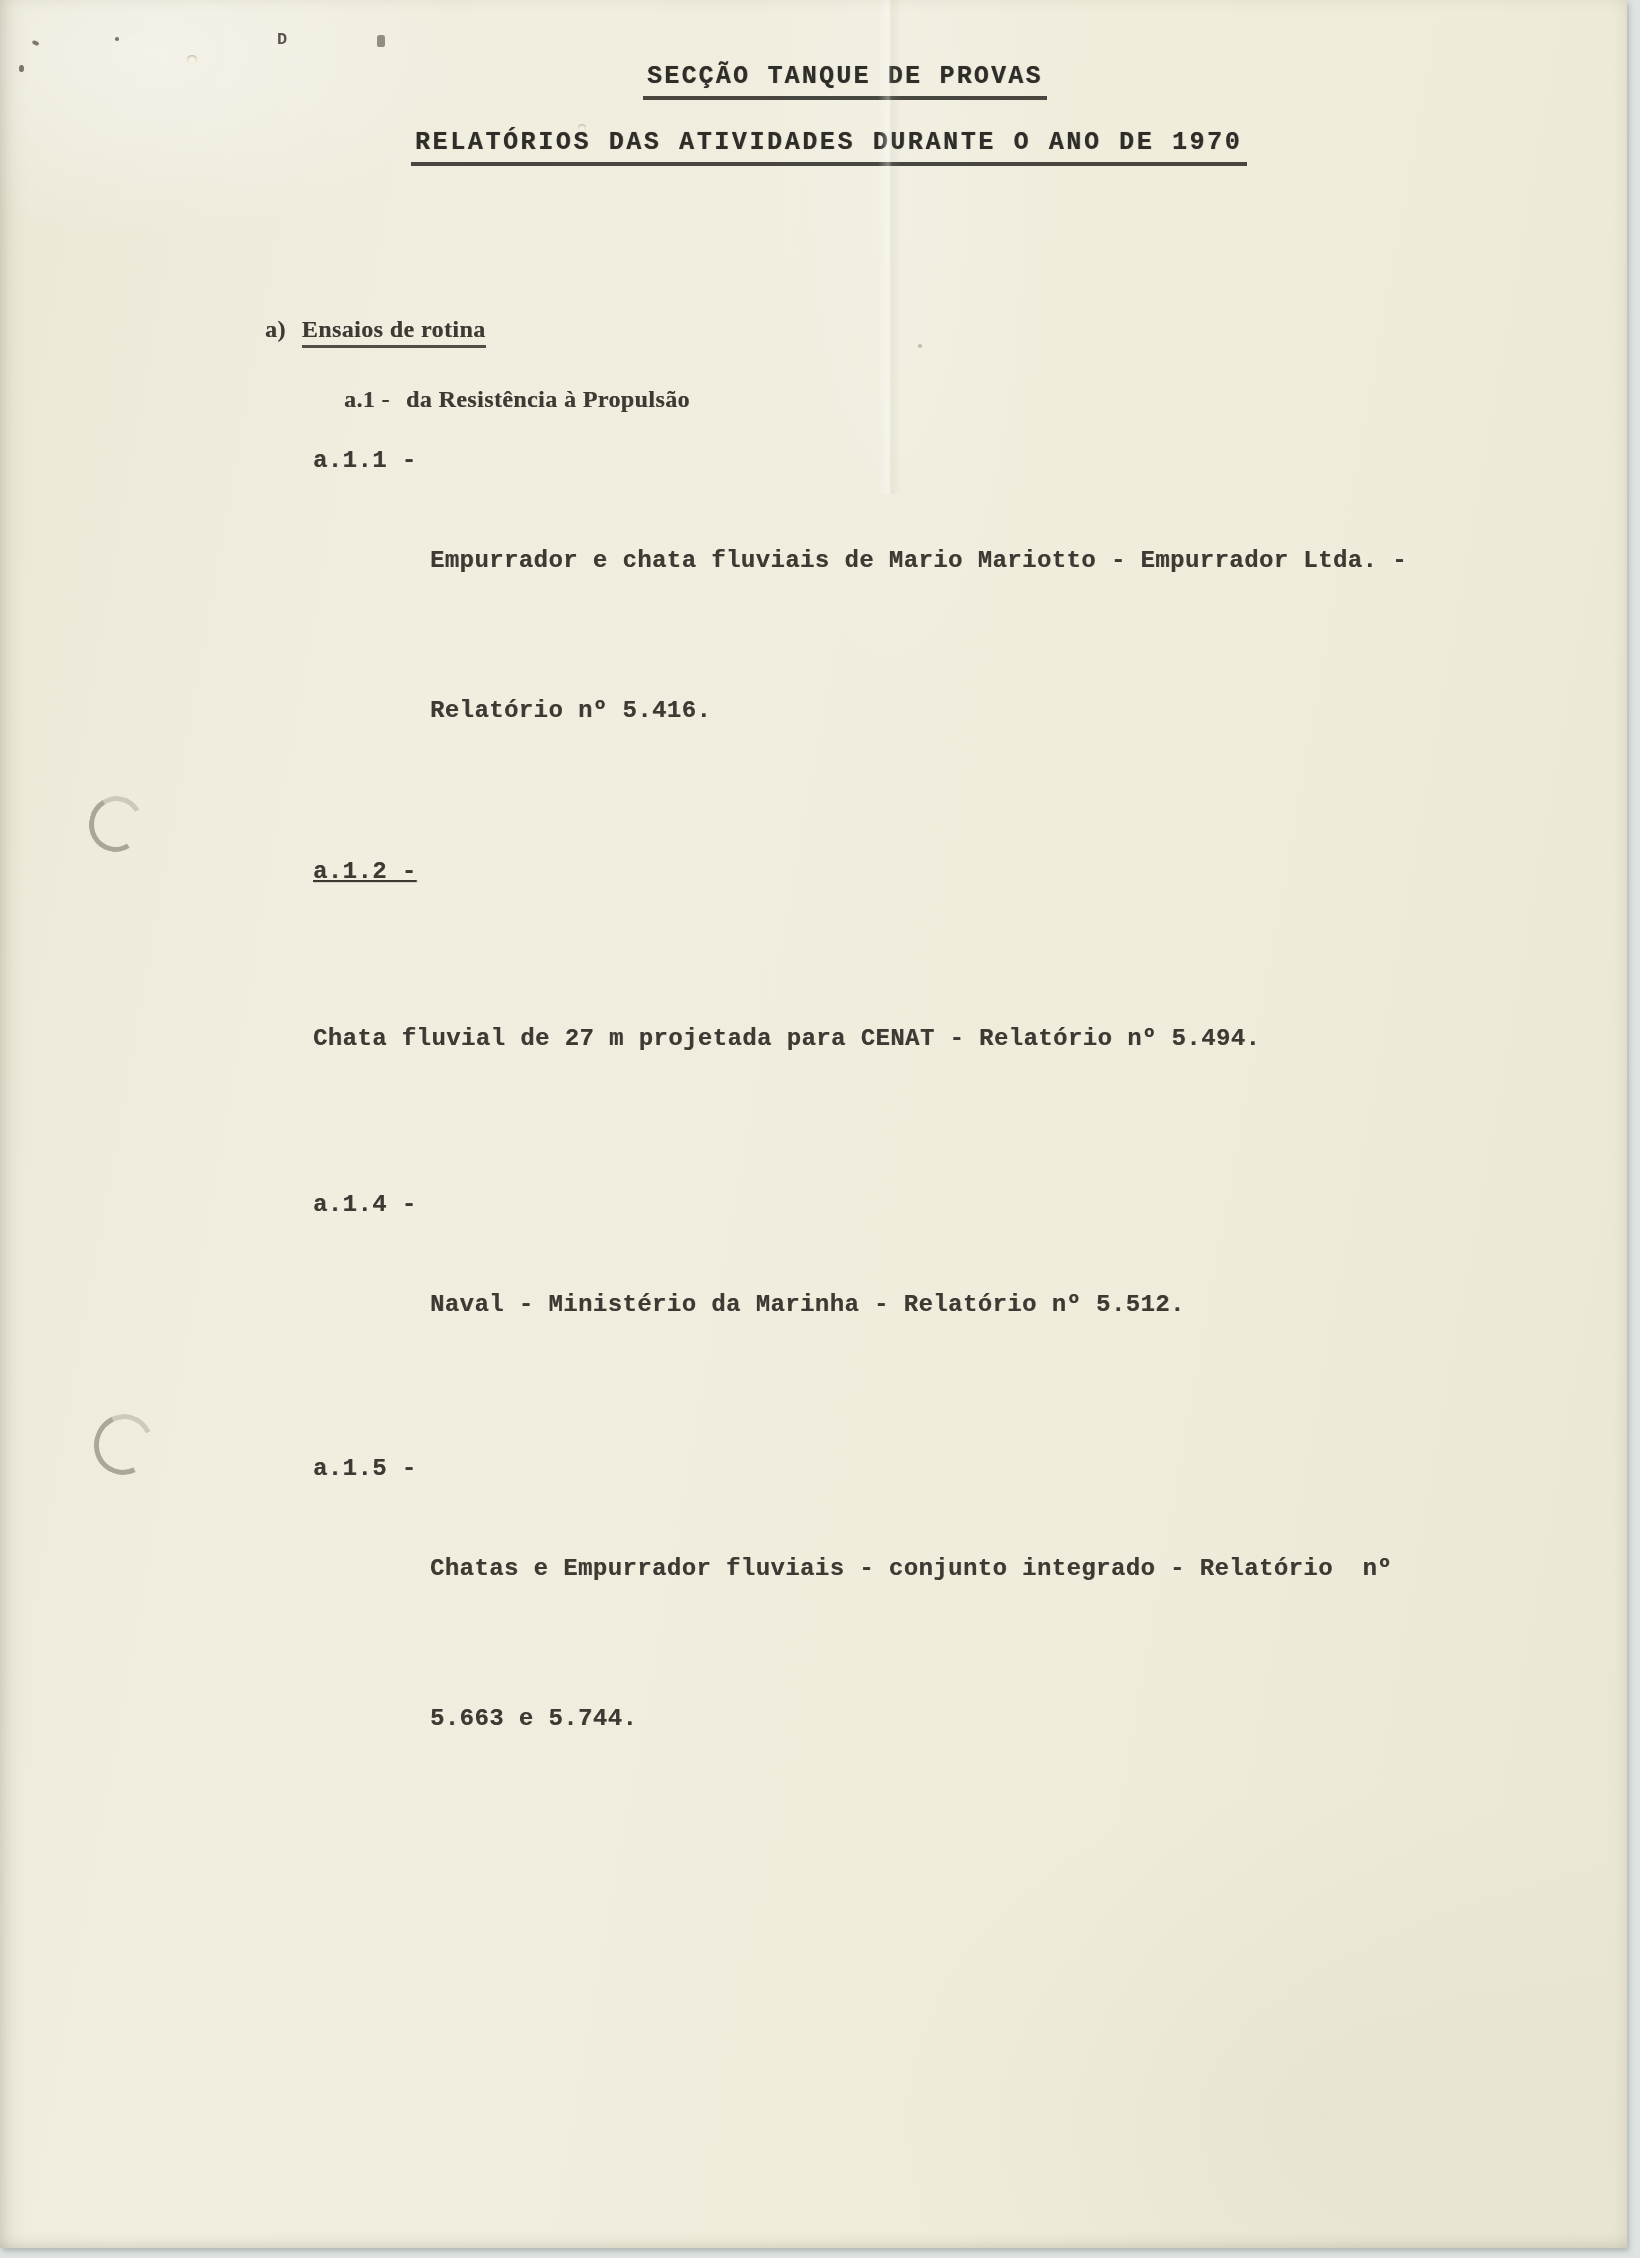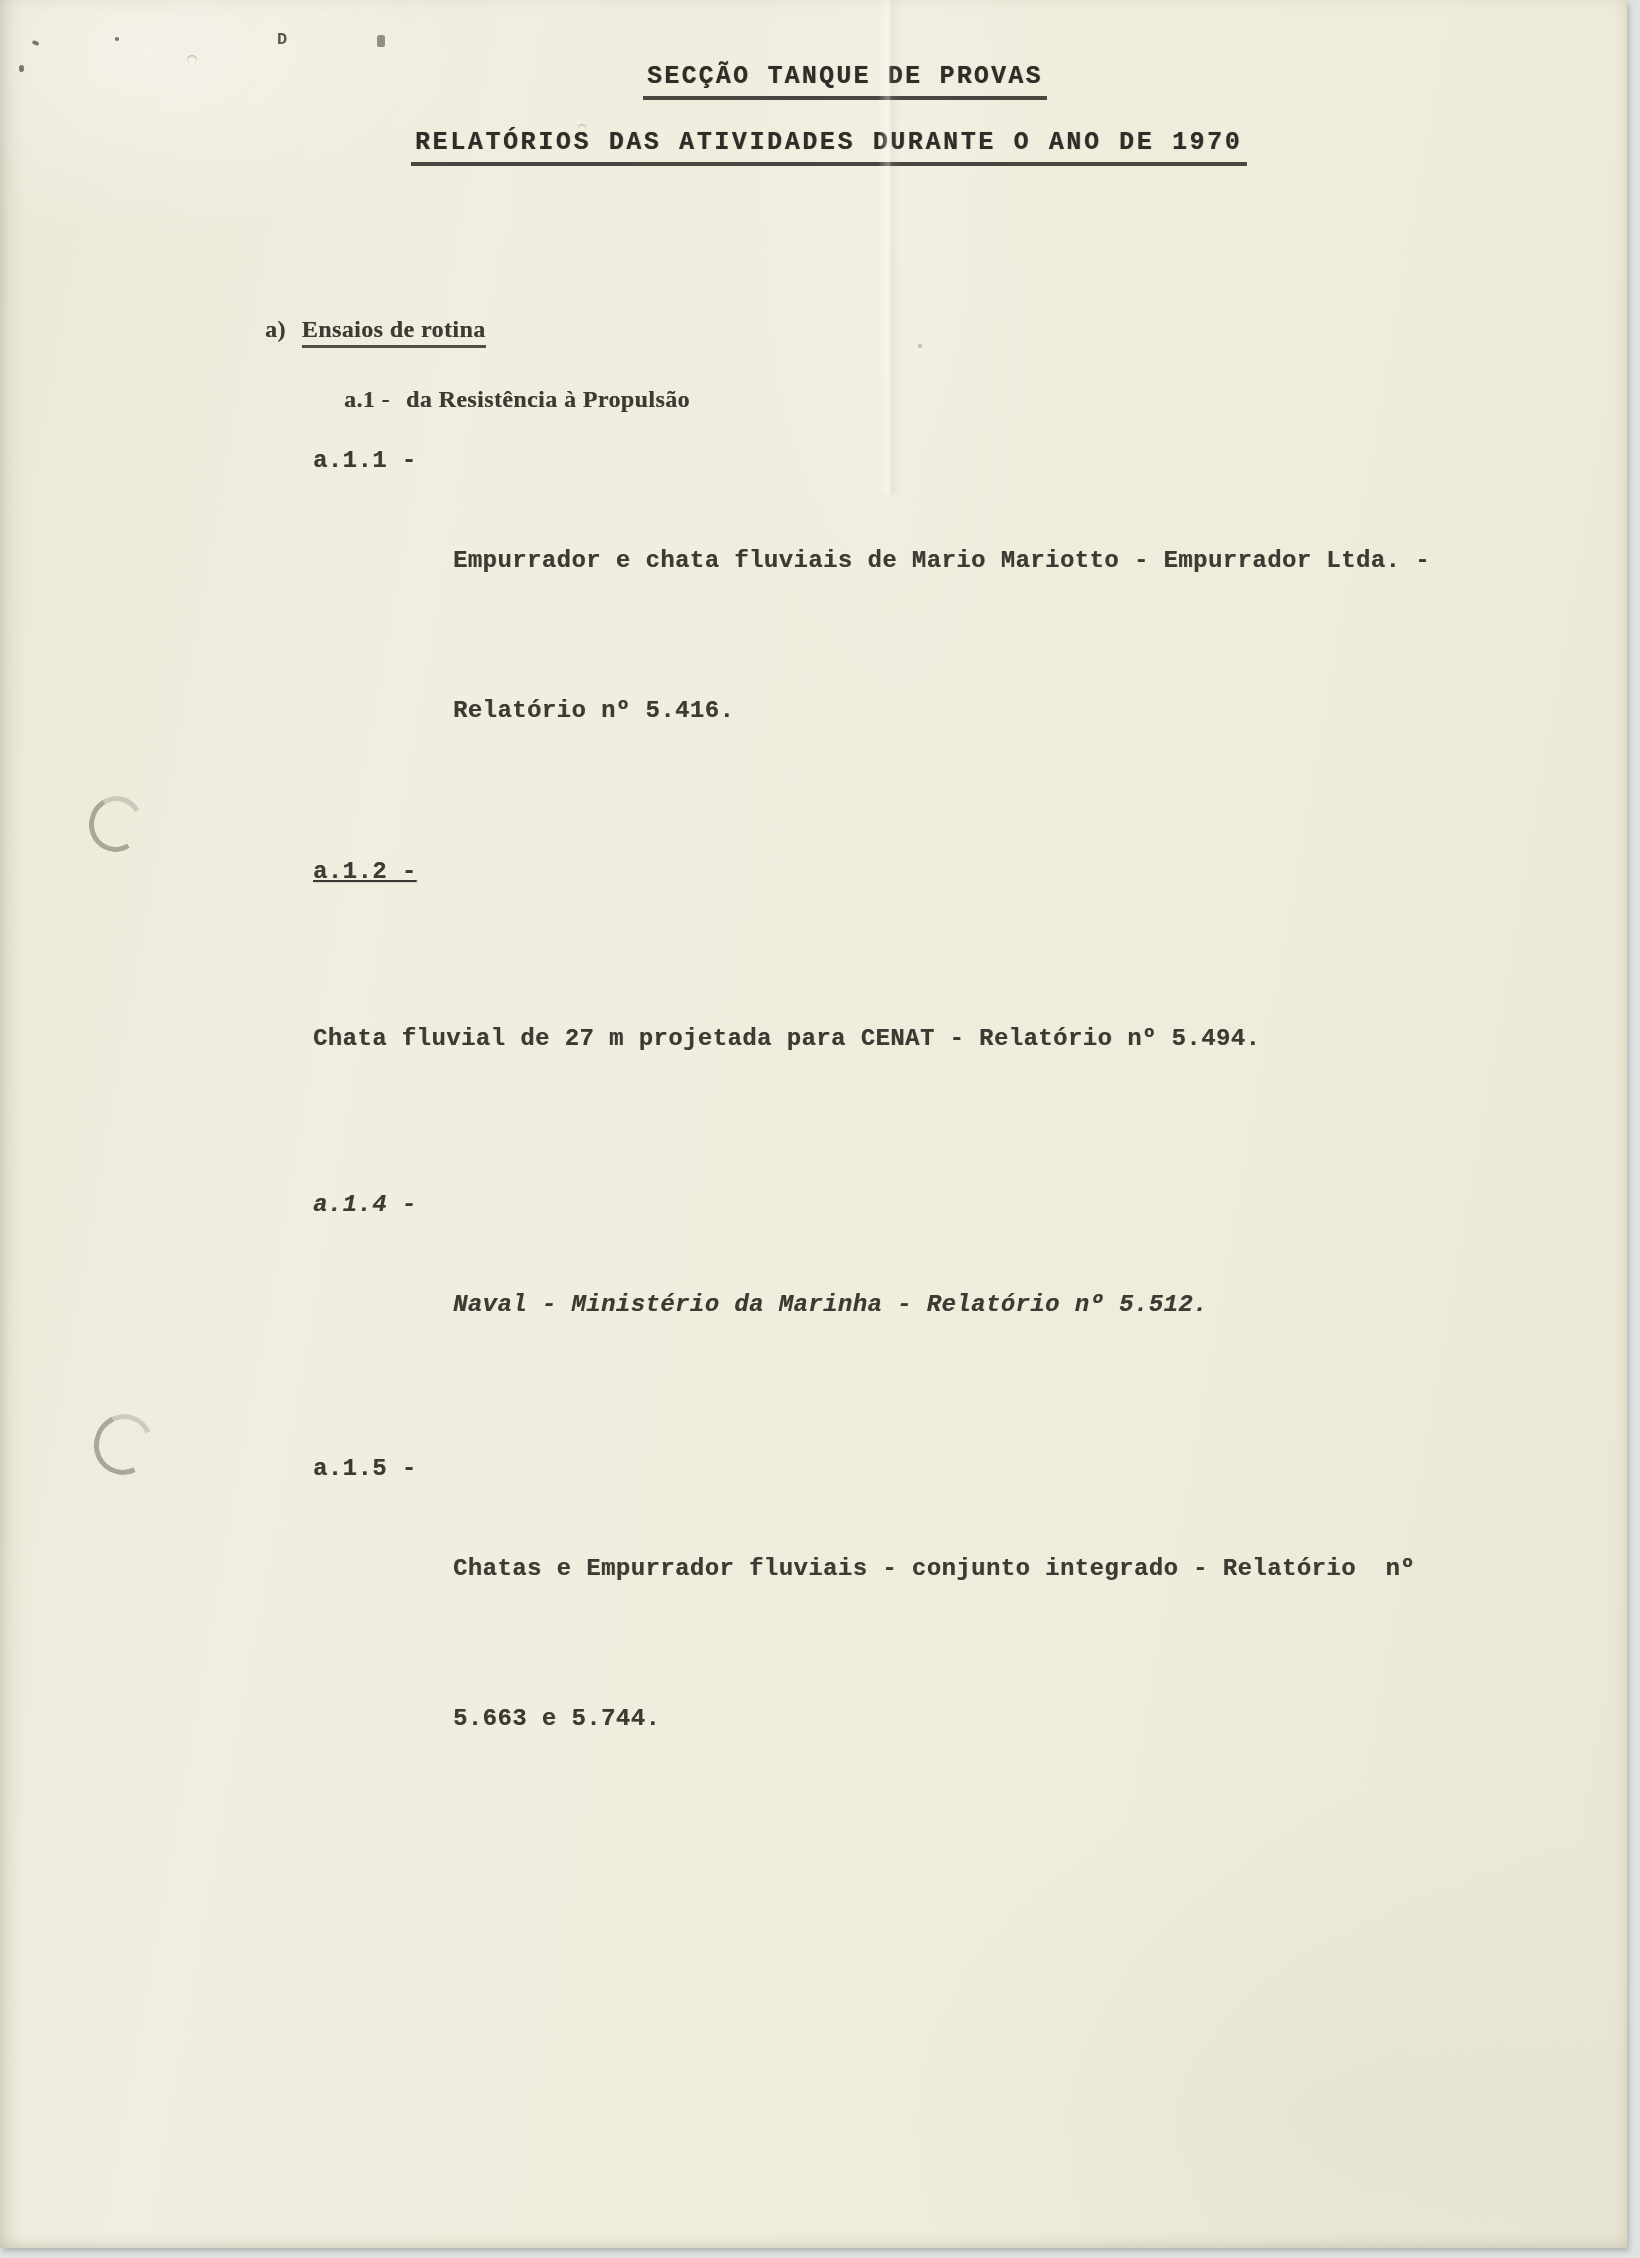--- a/index.html
+++ b/index.html
@@ -44,21 +44,21 @@
   }
   .row{white-space:pre;font-family:Liberation Serif, serif;}
   .section-head{margin-left:265px;margin-bottom:20px;}
   .section-head .u,
   .sub-head .u{
     display:inline-block;line-height:26.5px;
     padding-bottom:2.6px;border-bottom:3.5px solid rgba(52,50,43,0.85);
   }
   .sub-head{margin-left:344px;}
   .gap{display:inline-block;width:16px;}
-  .item{display:flex;margin-left:313px;gap:23px;}
+  .item{display:flex;margin-left:313px;}
   .ilabel{flex:0 0 117px;white-space:pre;}
   .itext{white-space:pre;}
 
   .ring{
     position:absolute;border-radius:50%;
     border:5.3px solid rgba(88,84,70,0.45);
     border-right-color:transparent;
     border-top-color:rgba(88,84,70,0.22);
   }
   .ring1{left:89px;top:796px;width:44px;height:46px;transform:rotate(14deg);}
@@ -109,21 +109,21 @@
       <div class="item" style="margin-bottom:17px;text-decoration:underline;">
         <span class="ilabel">a.1.2 -</span>
       </div>
 
       <div class="item" style="margin-bottom:16px;">
         <div class="itext">
           <div>Chata fluvial de 27 m projetada para CENAT - Relatório nº 5.494.</div>
         </div>
       </div>
 
-      <div class="item" style="margin-bottom:14px;font-style:italic;">
+      <div class="item" style="margin-bottom:14px;">
         <span class="ilabel">a.1.4 -</span>
         <div class="itext">
           <div>Naval - Ministério da Marinha - Relatório nº 5.512.</div>
         </div>
       </div>
 
       <div class="item" style="margin-bottom:14px;">
         <span class="ilabel">a.1.5 -</span>
         <div class="itext">
           <div>Chatas e Empurrador fluviais - conjunto integrado - Relatório  nº</div>

